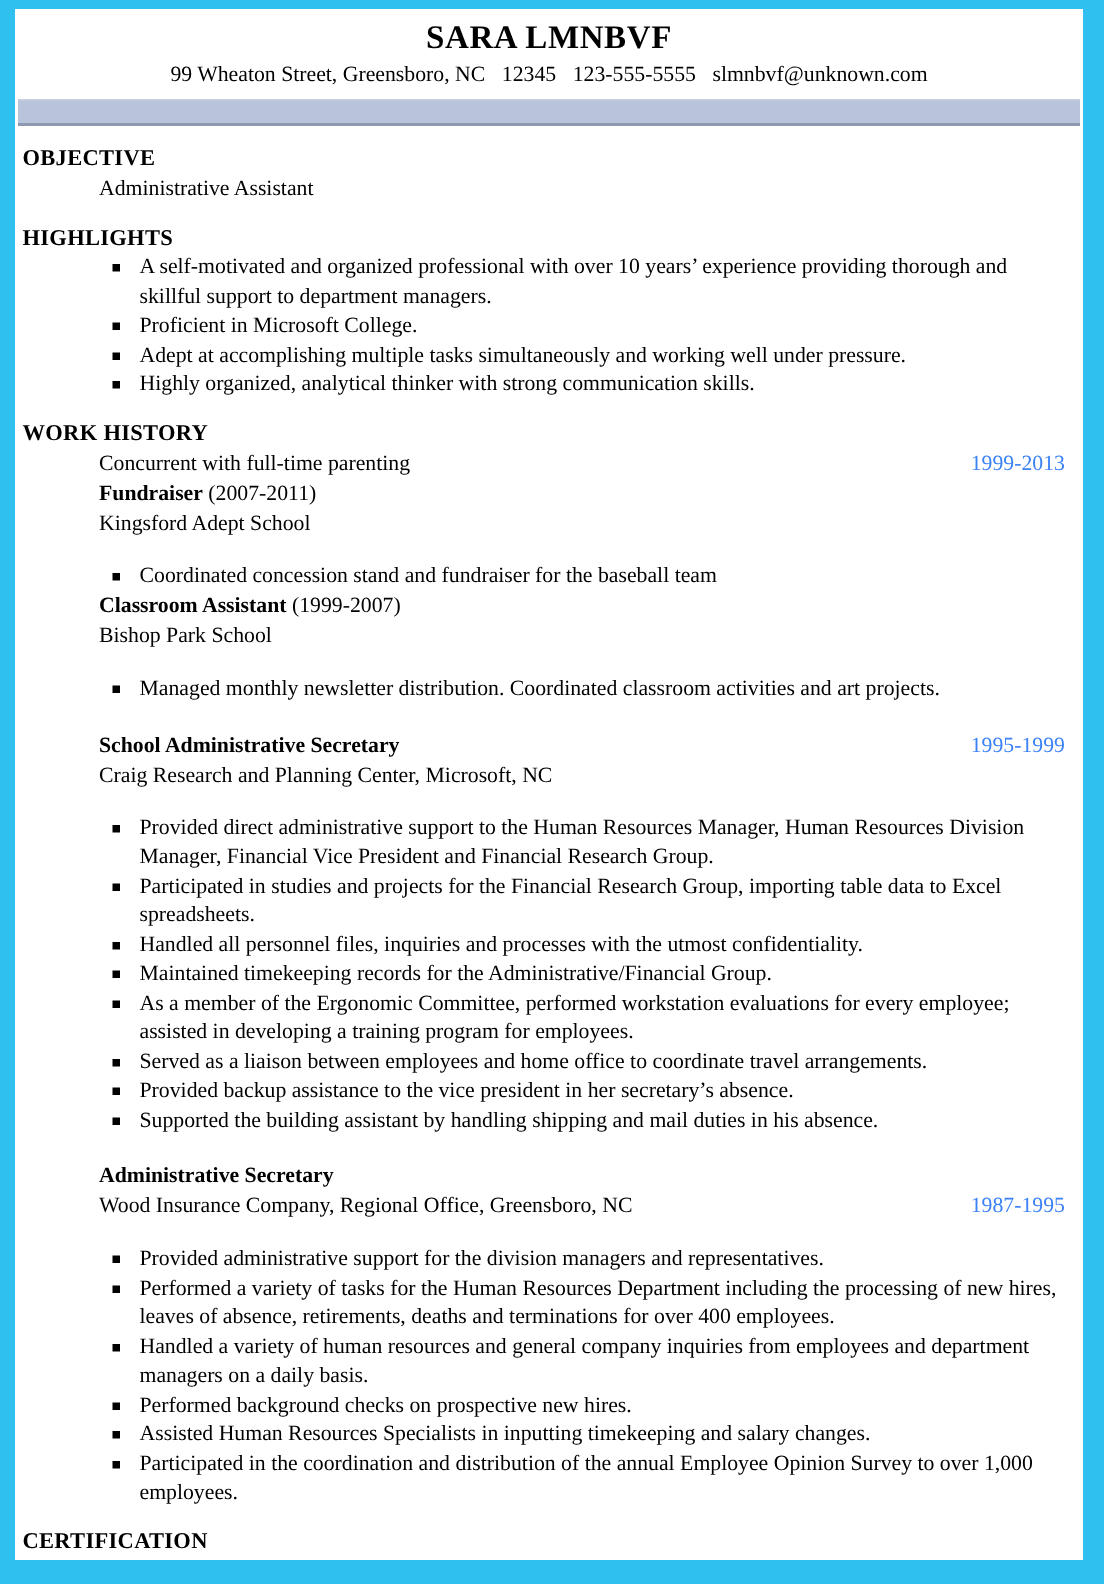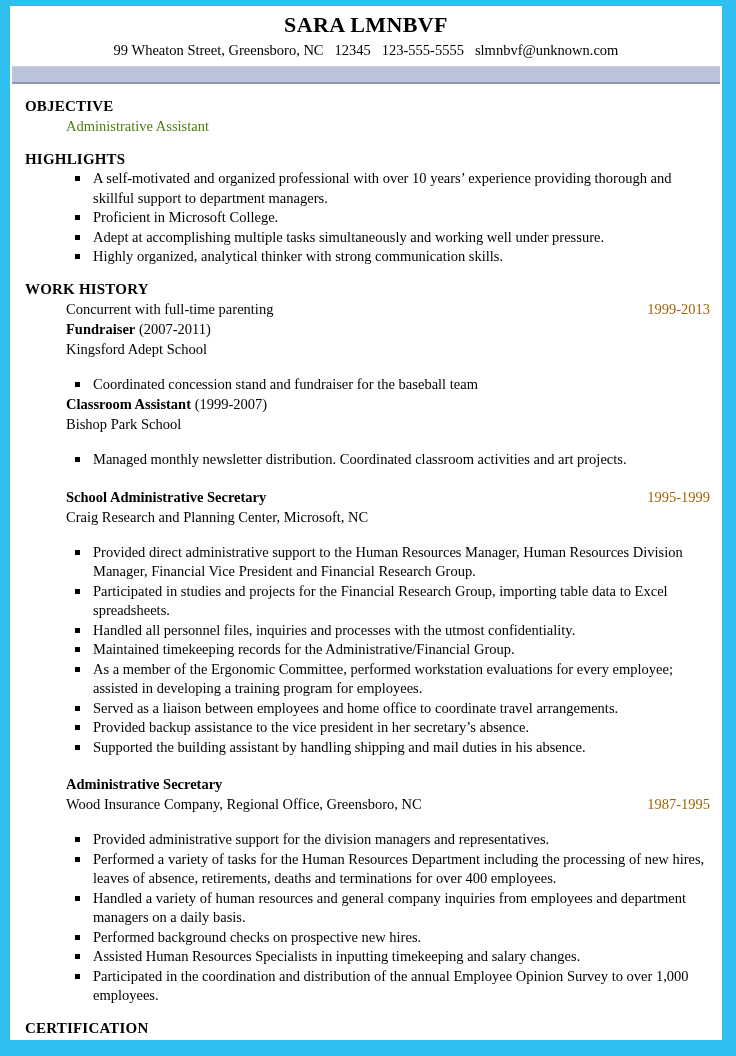--- a/index.html
+++ b/index.html
@@ -64,32 +64,32 @@
   }
 
   
   .section {
     margin-top: 13px;
   }
   .section-title {
     font-size: 15px;
     font-weight: bold;
     color: #000;
-    padding-left: 15px;
+    padding-left: 5px;
     line-height: 19px;
     letter-spacing: 0.2px;
   }
   .section-body {
     padding-left: 56px;
     padding-right: 12px;
   }
   .plain-line {
     font-size: 14.5px;
     line-height: 21px;
-    color: #4d7c0f;
+    color: #000000;
   }
 
   
   ul.bullets {
     list-style: none;
     margin: 0;
     padding: 0;
   }
   ul.bullets > li {
     position: relative;
@@ -118,21 +118,21 @@
     font-size: 14.5px;
     line-height: 20px;
     color: #000;
   }
   .job-line .date {
     position: absolute;
     right: 0;
     top: 0;
     font-size: 14.5px;
     font-weight: normal;
-    color: #a16207;
+    color: #3b82f6;
     white-space: nowrap;
     margin-left: 23px;
   }
   .job-title { font-weight: bold; }
   .job-years { font-weight: normal; text-align: center; }
   .job-org { font-weight: normal; }
 
   .job .bullets { margin-top: 16px; }
 </style>
 </head>

